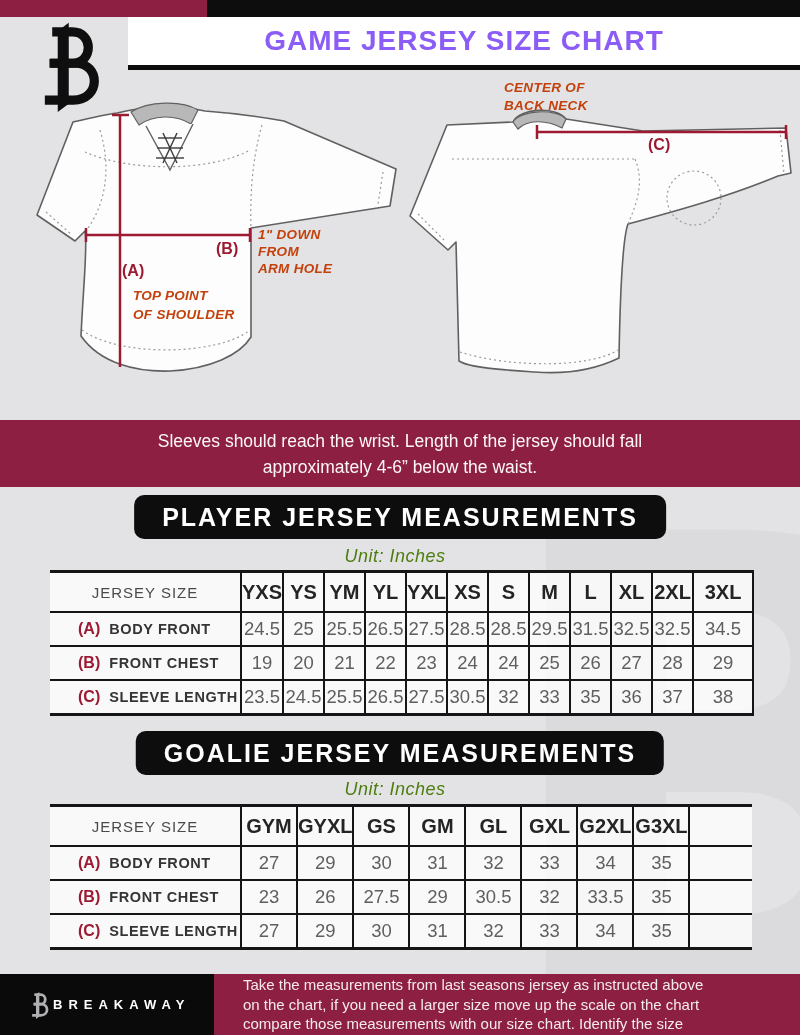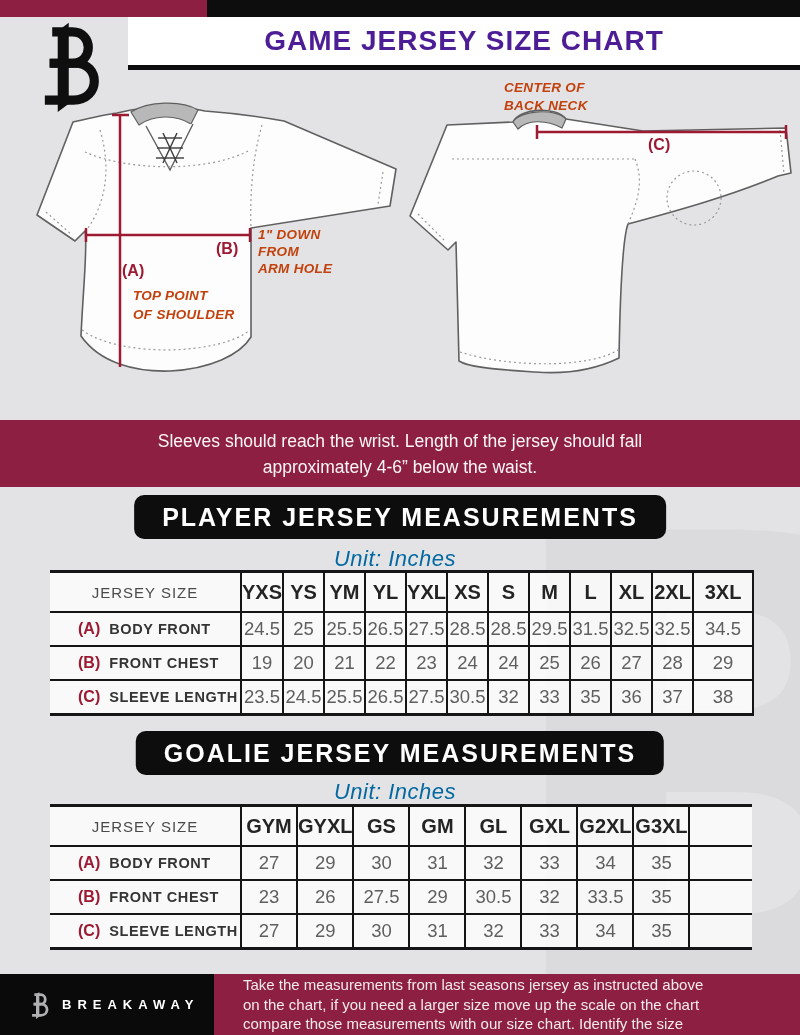--- a/index.html
+++ b/index.html
@@ -7,21 +7,21 @@
         font-family:"Liberation Sans",sans-serif;color:#222;}
   
   .watermark{position:absolute;right:-175px;top:455px;font-size:640px;line-height:1;
              font-weight:700;color:#dbdbdd;font-family:"DejaVu Sans",sans-serif;z-index:0;user-select:none;}
   
   .strip-maroon{position:absolute;left:0;top:0;width:207px;height:17px;background:#8d2042;z-index:3;}
   .strip-black{position:absolute;left:207px;top:0;width:593px;height:17px;background:#0d0d0d;z-index:3;}
   .header-row{position:absolute;left:128px;top:17px;width:672px;height:48px;display:flex;
               border-bottom:5px solid #0d0d0d;z-index:3;}
   .title-banner{flex:1;background:#ffffff;display:flex;align-items:center;justify-content:center;}
-  .title-banner span{font-size:28px;font-weight:800;letter-spacing:1px;color:#4c1d95;}
+  .title-banner span{font-size:28px;font-weight:800;letter-spacing:1px;color:#8b5cf6;}
   .year-box{width:152px;background:#8d2042;display:flex;align-items:center;justify-content:center;}
   .year-box span{font-size:19px;font-weight:700;letter-spacing:2px;color:#ffffff;}
   .logo-top{position:absolute;left:22px;top:20px;z-index:4;}
   
   .diagram-svg{position:absolute;left:0;top:0;z-index:1;}
   .ann{position:absolute;z-index:2;color:#c2410c;font-style:italic;font-weight:600;
        font-size:13.5px;line-height:17px;letter-spacing:0.3px;}
   .ann-label{position:absolute;z-index:2;color:#9c1b33;font-weight:800;font-size:16px;font-style:normal;}
   .ann-shoulder{left:133px;top:286px;line-height:19px;}
   .ann-armhole{left:258px;top:226px;}
@@ -31,38 +31,38 @@
   .lblC{left:648px;top:136px;}
   
   .notice{position:absolute;left:0;top:420px;width:800px;height:67px;background:#8d2042;z-index:2;
           display:flex;flex-direction:column;align-items:center;justify-content:center;}
   .notice div{color:#fdf6f8;font-size:17.5px;line-height:26px;}
   
   .sec-banner{position:absolute;left:50%;transform:translateX(-50%);height:44px;line-height:44px;
               background:#0d0d0d;color:#ffffff;border-radius:10px;padding:0 28px;z-index:2;
               font-size:25px;font-weight:700;letter-spacing:2px;white-space:nowrap;}
   .unit{position:absolute;left:0;width:790px;text-align:center;z-index:2;
-        font-style:italic;font-size:22px;font-weight:500;color:#0369a1;letter-spacing:0.5px;}
+        font-style:italic;font-size:18px;font-weight:500;color:#4d7c0f;letter-spacing:0.5px;}
   
   .size-table{position:absolute;left:50px;border-collapse:collapse;table-layout:fixed;z-index:2;
               background:rgba(255,255,255,0.78);
               border-top:3px solid #151515;border-bottom:3px solid #151515;}
   .size-table th,.size-table td{border-left:2px solid #151515;padding:0;text-align:center;vertical-align:middle;}
   .size-table th.lblcell,.size-table td.lblcell{border-left:none;}
   .size-table tr.head th{border-bottom:2px solid #151515;height:38px;font-size:20px;font-weight:700;color:#242424;}
   .size-table tr.head th.lblcell{font-size:15px;font-weight:400;color:#4a4a4a;letter-spacing:1px;}
   .size-table tr.row td{border-bottom:2px solid #151515;height:32px;font-size:18.5px;color:#5f5f5f;}
   .size-table tr.row:last-child td{border-bottom:none;}
   #player-table{border-right:2px solid #151515;}
   td.lblcell .inner{display:flex;align-items:center;justify-content:flex-start;padding-left:28px;gap:9px;}
   .rowkey{color:#9c1b33;font-weight:800;font-size:16px;}
   .rowlabel{color:#343434;font-weight:600;font-size:14.5px;letter-spacing:0.6px;}
   
   .footer{position:absolute;left:0;top:974px;width:800px;height:61px;display:flex;z-index:3;}
-  .footer-black{width:214px;background:#0a0a0a;display:flex;align-items:center;padding-left:26px;gap:11px;box-sizing:border-box;}
+  .footer-black{width:214px;background:#0a0a0a;display:flex;align-items:center;padding-left:26px;gap:2px;box-sizing:border-box;}
   .footer-brand{color:#ffffff;font-size:13px;font-weight:700;letter-spacing:6px;}
   .footer-maroon{flex:1;background:#8d2042;display:flex;flex-direction:column;justify-content:center;
                  padding-left:29px;box-sizing:border-box;}
   .footer-maroon div{color:#f4eaed;font-size:15px;line-height:19.5px;}
 </style>
 </head>
 <body>
 
 <div id="page">
 

